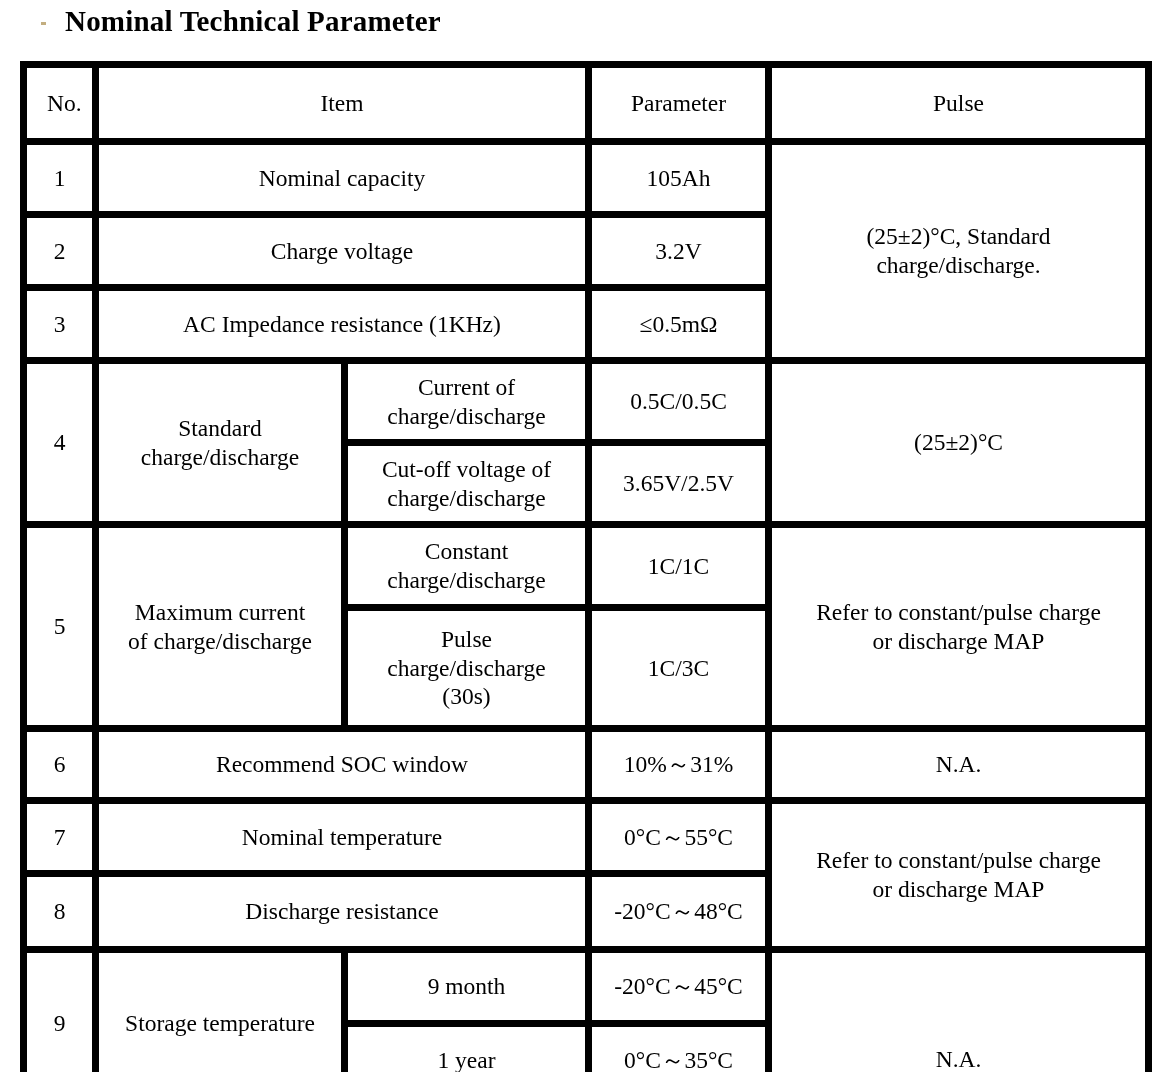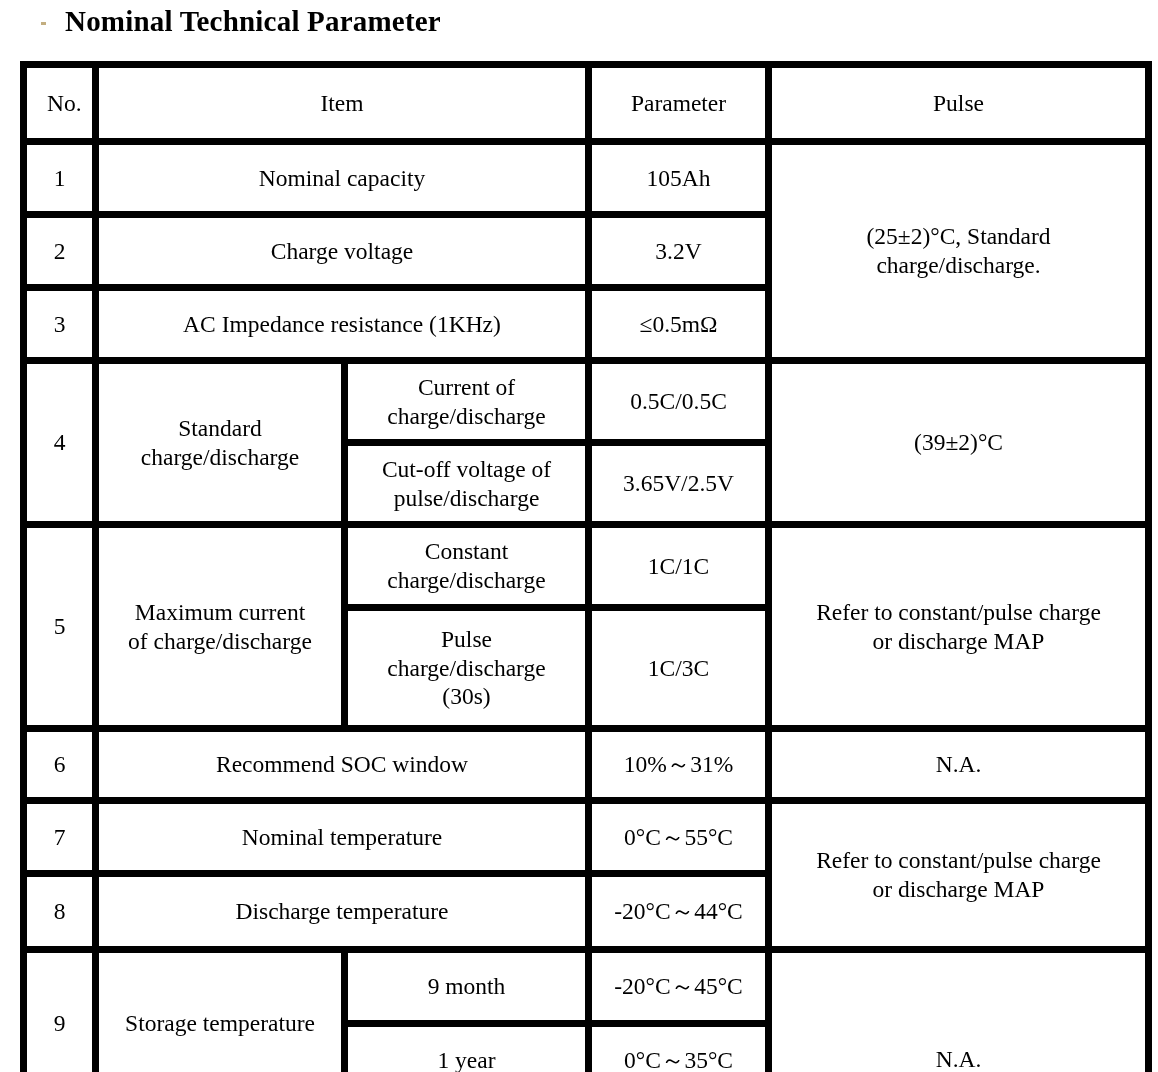--- a/index.html
+++ b/index.html
@@ -139,26 +139,26 @@
         <td class="nowrap">≤0.5mΩ</td>
       </tr>
 
       <tr class="r-4a">
         <td rowspan="2">4</td>
         <td rowspan="2" class="twoline">Standard
 charge/discharge</td>
         <td class="twoline">Current of
 charge/discharge</td>
         <td class="nowrap">0.5C/0.5C</td>
-        <td rowspan="2">(39±2)°C</td>
+        <td rowspan="2">(25±2)°C</td>
       </tr>
 
       <tr class="r-4b">
         <td class="twoline">Cut-off voltage of
-pulse/discharge</td>
+charge/discharge</td>
         <td class="nowrap">3.65V/2.5V</td>
       </tr>
 
       <tr class="r-5a">
         <td rowspan="2">5</td>
         <td rowspan="2" class="twoline">Maximum current
 of charge/discharge</td>
         <td class="twoline">Constant
 charge/discharge</td>
         <td class="nowrap">1C/1C</td>
@@ -183,22 +183,22 @@
       <tr class="r-7">
         <td>7</td>
         <td colspan="2">Nominal temperature</td>
         <td class="nowrap">0°C～55°C</td>
         <td rowspan="2" class="twoline">Refer to constant/pulse charge
 or discharge MAP</td>
       </tr>
 
       <tr class="r-8">
         <td>8</td>
-        <td colspan="2">Discharge temperature</td>
-        <td class="nowrap">-20°C～44°C</td>
+        <td colspan="2">Discharge resistance</td>
+        <td class="nowrap">-20°C～48°C</td>
       </tr>
 
       <tr class="r-9a">
         <td rowspan="2">9</td>
         <td rowspan="2" class="nowrap">Storage temperature</td>
         <td>9 month</td>
         <td class="nowrap">-20°C～45°C</td>
         <td rowspan="3">N.A.</td>
       </tr>
 

